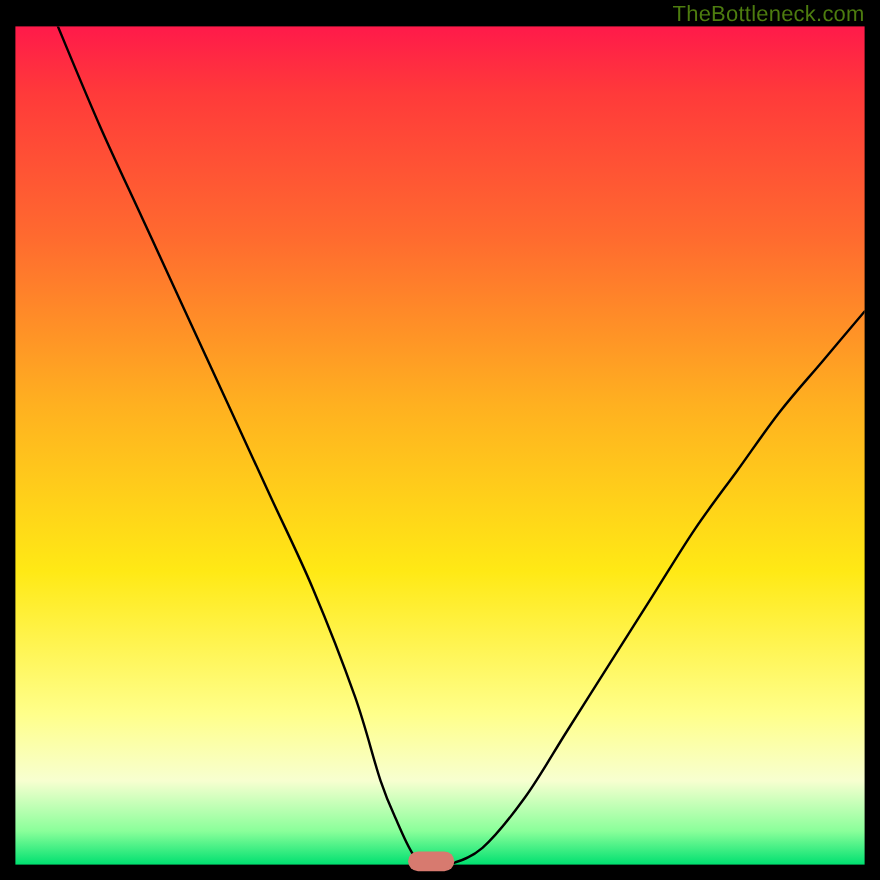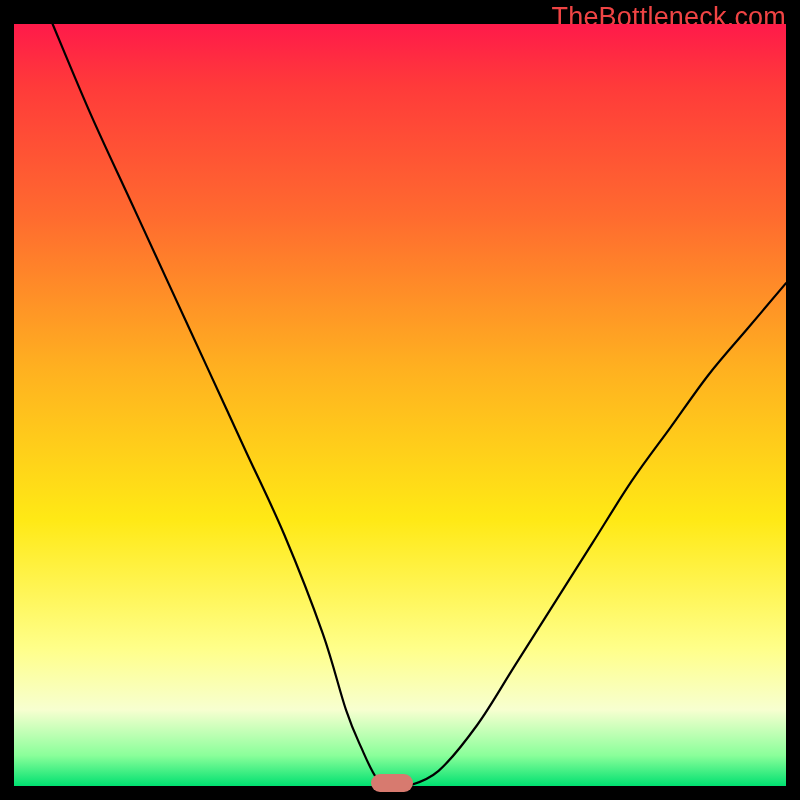--- a/index.html
+++ b/index.html
@@ -36,22 +36,22 @@
       #ffff8a 82%,
       #f7ffd0 90%,
       #8aff9a 96%,
       #00e070 100%
     );
   }
   .watermark {
     position: absolute;
     right: 14px;
     top: 2px;
-    color: #ef4444;
-    font-size: 27px;
+    color: #4d7c0f;
+    font-size: 20px;
     letter-spacing: 0.2px;
     user-select: none;
   }
   svg.curve {
     position: absolute;
     left: 0;
     top: 0;
     width: 772px;
     height: 762px;
   }

